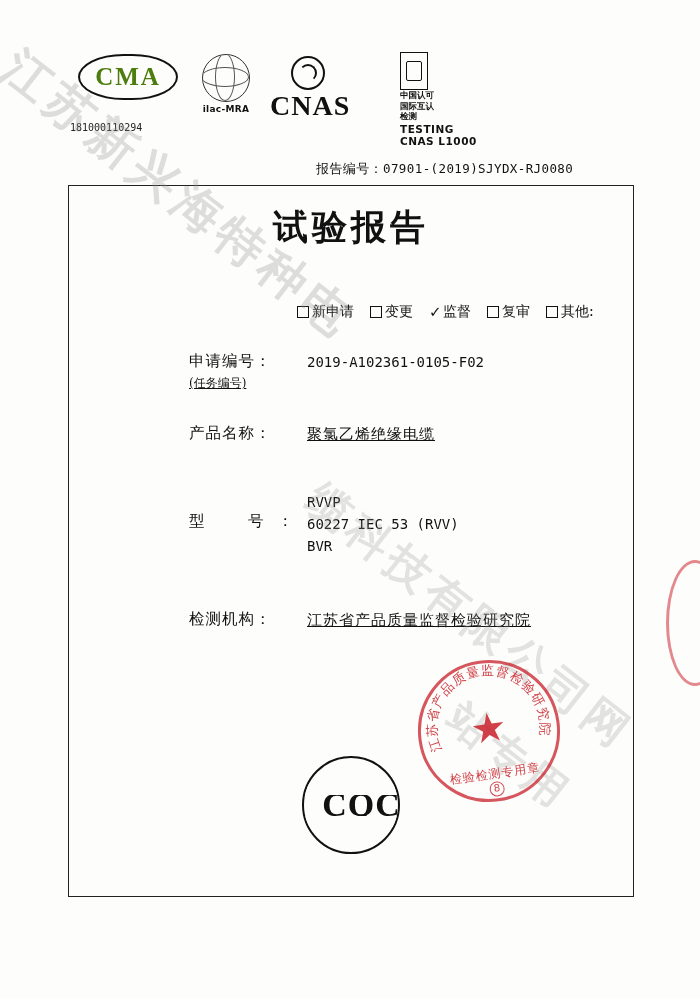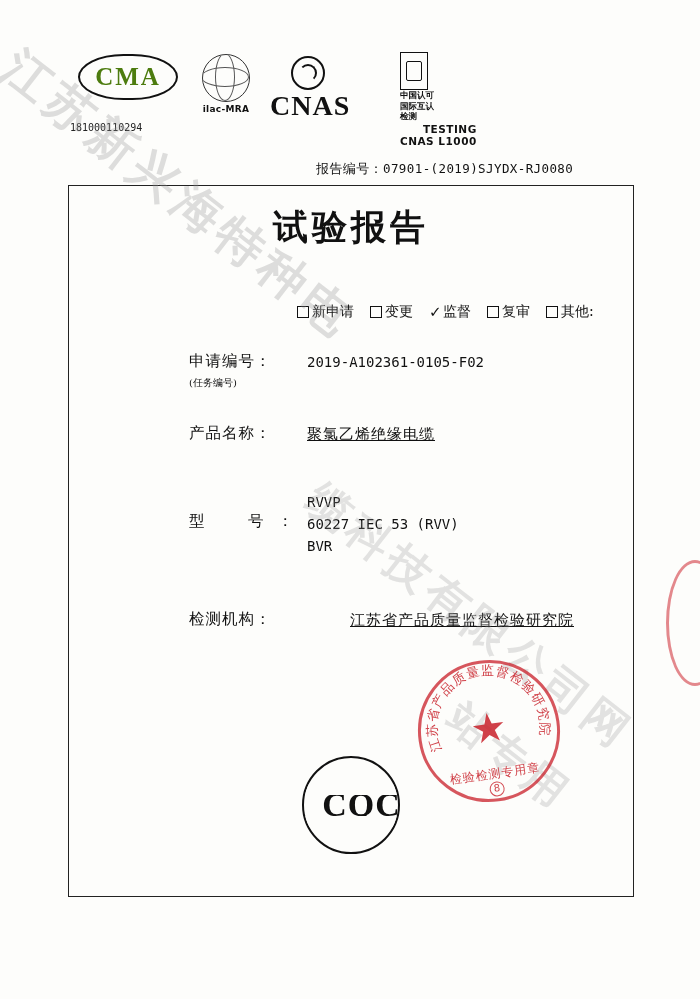--- a/index.html
+++ b/index.html
@@ -189,21 +189,20 @@
     font-family: "DejaVu Sans", sans-serif;
     font-size: 8.5px;
     line-height: 10.5px;
     font-weight: bold;
     color: #111;
   }
   .cert-lines .big {
     font-size: 10.5px;
     letter-spacing: 0.5px;
     margin-top: 2px;
-    text-align: right;
   }
 
   
   .report-no {
     position: absolute;
     left: 316px;
     top: 160px;
     font-family: "DejaVu Sans Mono", monospace;
     font-size: 12.5px;
     letter-spacing: 0.4px;
@@ -288,24 +287,25 @@
     color: #111;
   }
   .field .label {
     width: 118px;
     font-size: 15.5px;
     letter-spacing: 1px;
     line-height: 20px;
   }
   .field .label .sub {
     display: block;
-    font-size: 10px;
+    font-size: 12px;
     letter-spacing: 0px;
     margin-top: 2px;
     color: #111;
+    text-decoration: underline;
   }
   .field .value {
     font-family: "DejaVu Sans Mono", monospace;
     font-size: 14px;
     line-height: 22px;
     letter-spacing: 0px;
   }
   .field .value.cn {
     font-family: "DejaVu Serif", serif;
     font-size: 15px;
@@ -313,21 +313,20 @@
     text-decoration: underline;
   }
   .field.model {
     margin-top: 46px;
   }
   .field.model .label {
     padding-top: 20px;
   }
   .field.org {
     margin-top: 52px;
-    gap: 43px;
   }
   .label.spread {
     letter-spacing: 14px;
   }
 
   
   .cqc {
     position: absolute;
     left: 50%;
     transform: translateX(-50%);

